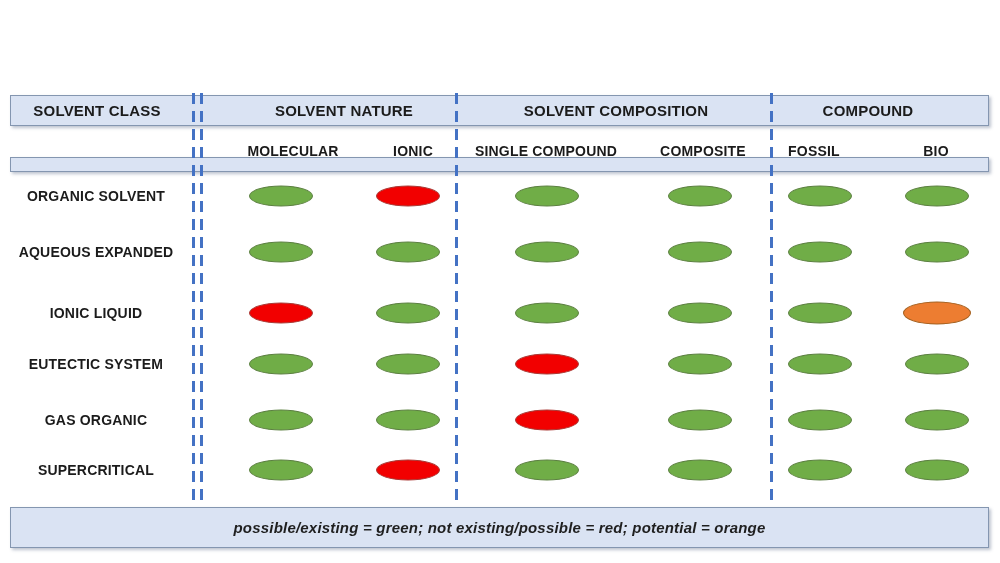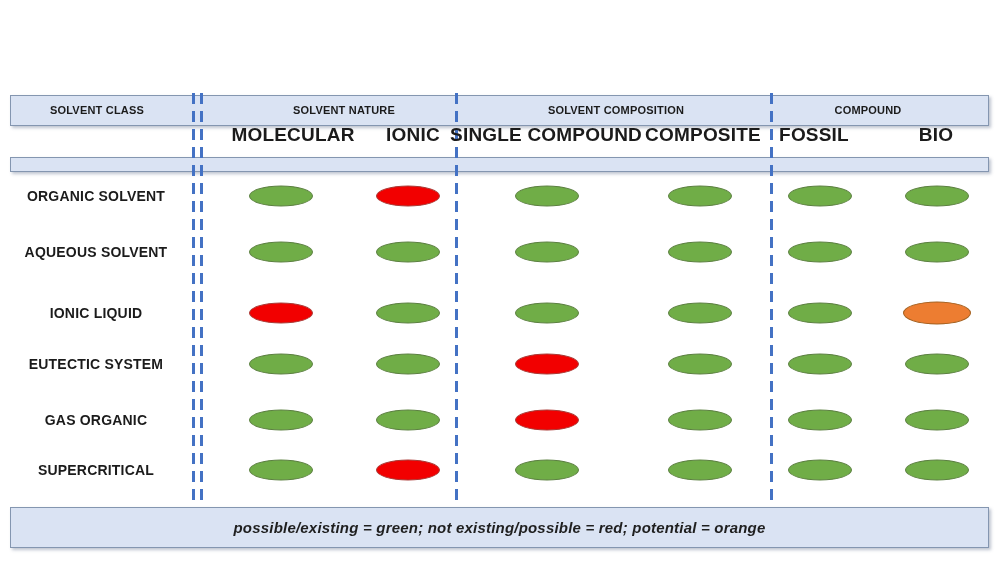--- a/index.html
+++ b/index.html
@@ -16,22 +16,22 @@
   .header-band{top:95px;height:31px;z-index:1;}
   .thin-band{top:157px;height:15px;z-index:1;}
   .legend-band{top:507px;height:41px;z-index:1;display:flex;align-items:center;justify-content:center;}
   .legend-text{
     font-style:italic;font-weight:600;font-size:15px;letter-spacing:.2px;color:#1f1f1f;
   }
   .group-label,.sub-label,.row-label{
     position:absolute;transform:translate(-50%,-50%);white-space:nowrap;
     font-weight:bold;z-index:3;
   }
-  .group-label{top:110px;font-size:11px;letter-spacing:.2px;text-align:center;}
-  .sub-label{top:135px;font-size:19px;letter-spacing:.2px;}
+  .group-label{top:110px;font-size:15px;letter-spacing:.2px;text-align:center;}
+  .sub-label{top:151px;font-size:14px;letter-spacing:.2px;}
   .row-label{font-size:14px;letter-spacing:.2px;}
   .dash{
     position:absolute;top:93px;height:412px;width:3px;z-index:2;
     background:repeating-linear-gradient(to bottom,var(--dash,#4472c4) 0 11px,transparent 11px 18px);
   }
   .dash.d1a{left:192px;} .dash.d1b{left:200px;}
   .dash.d2{left:455px;} .dash.d3{left:770px;}
   .dot{
     position:absolute;width:64px;height:21px;border-radius:50%;
     transform:translate(-50%,-50%);box-sizing:border-box;z-index:3;
@@ -67,21 +67,21 @@
   <div class="dash d3"></div>
 
   <div>
       <div class="row-label" style="left: 96px; top: 196px;">ORGANIC SOLVENT</div>
       <div class="dot green" style="left: 281px; top: 196px;"></div>
       <div class="dot red" style="left: 408px; top: 196px;"></div>
       <div class="dot green" style="left: 547px; top: 196px;"></div>
       <div class="dot green" style="left: 700px; top: 196px;"></div>
       <div class="dot green" style="left: 820px; top: 196px;"></div>
       <div class="dot green" style="left: 937px; top: 196px;"></div>
-      <div class="row-label" style="left: 96px; top: 252px;">AQUEOUS SOLVENT</div>
+      <div class="row-label" style="left: 96px; top: 252px;">AQUEOUS EXPANDED</div>
       <div class="dot green" style="left: 281px; top: 252px;"></div>
       <div class="dot green" style="left: 408px; top: 252px;"></div>
       <div class="dot green" style="left: 547px; top: 252px;"></div>
       <div class="dot green" style="left: 700px; top: 252px;"></div>
       <div class="dot green" style="left: 820px; top: 252px;"></div>
       <div class="dot green" style="left: 937px; top: 252px;"></div>
       <div class="row-label" style="left: 96px; top: 313px;">IONIC LIQUID</div>
       <div class="dot red" style="left: 281px; top: 313px;"></div>
       <div class="dot green" style="left: 408px; top: 313px;"></div>
       <div class="dot green" style="left: 547px; top: 313px;"></div>

